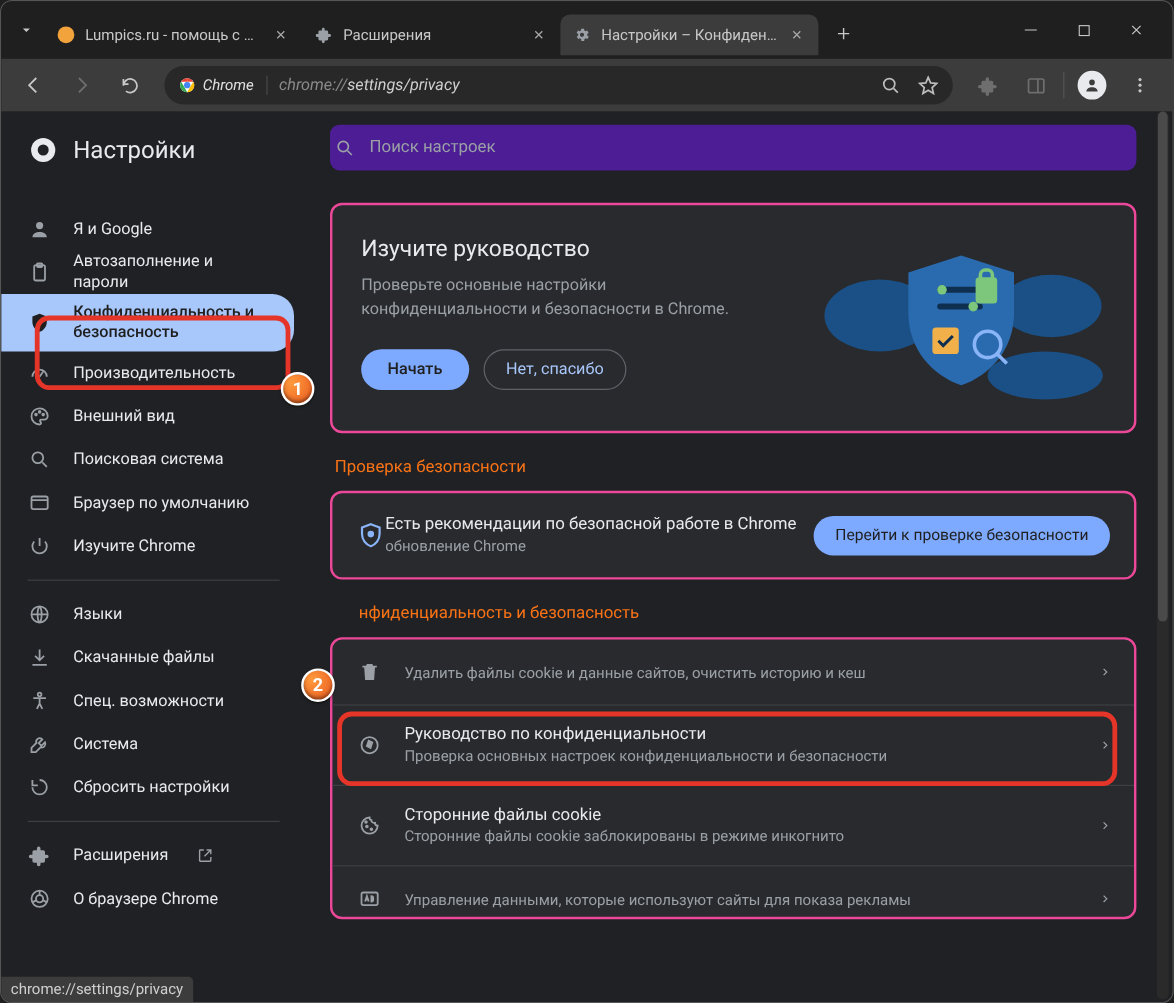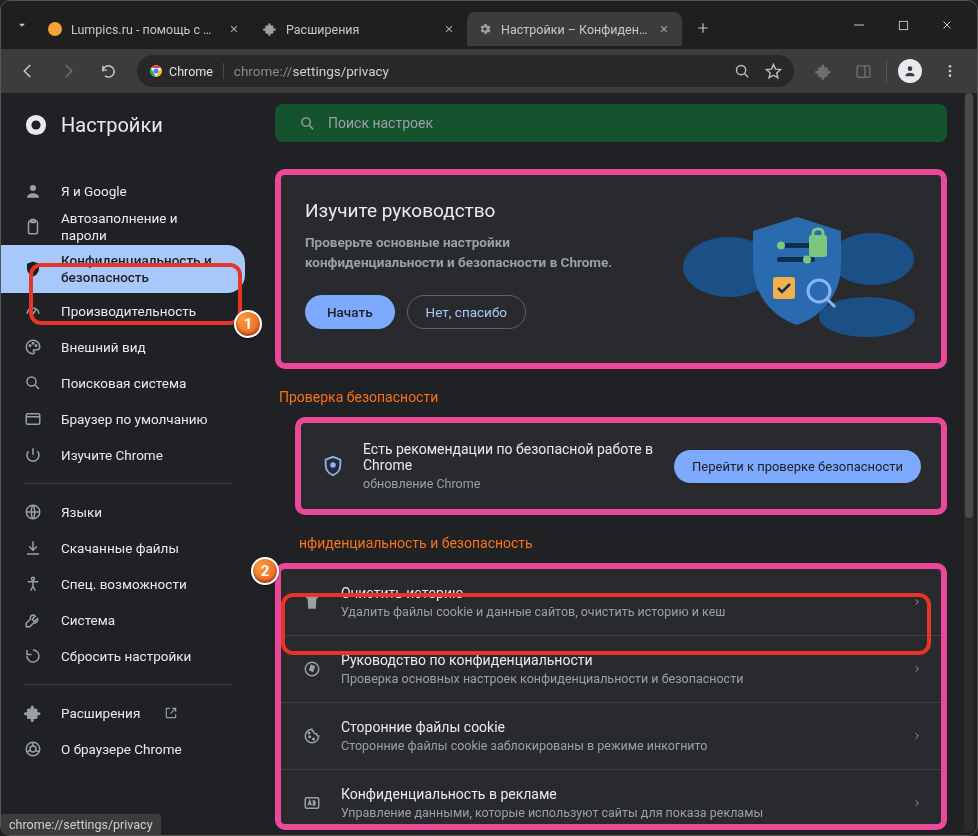--- a/index.html
+++ b/index.html
@@ -15,21 +15,21 @@
   .tab .title { white-space:nowrap; overflow:hidden; text-overflow:ellipsis; flex:1; }
   .tab .close { width:16px; height:16px; display:flex; align-items:center; justify-content:center; color:#aaa; flex:0 0 16px;}
   .newtab { width:30px; height:30px; display:flex; align-items:center; justify-content:center; color:#c8c8c8; margin-left:6px; margin-top:6px;}
   .win-controls { margin-left:auto; display:flex; }
   .win-controls .btn { width:44px; height:32px; display:flex; align-items:center; justify-content:center; color:#c8c8c8; }
 
   
   .toolbar { height:44px; background:#3c3c3c; display:flex; align-items:center; padding:0 10px; gap:6px; }
   .toolbtn { width:34px; height:34px; display:flex; align-items:center; justify-content:center; color:#c8c8c8; border-radius:50%; }
   .toolbtn.dim { color:#6e6e6e; }
-  .urlbar { flex:1; height:32px; background:#282828; border-radius:16px; display:flex; align-items:center; padding:0 12px; gap:10px; color:#bdbdbd; margin:0 6px;}
+  .urlbar { flex:1; height:32px; background:#282828; border-radius:16px; display:flex; align-items:center; padding:0 12px; gap:10px; color:#bdbdbd; margin:0 6px;font-style:italic;}
   .urlbar .chip { display:flex; align-items:center; gap:6px; font-size:12.5px; color:#e0e0e0; }
   .urlbar .chip svg { flex-shrink:0; }
   .urltext { font-size:13.5px; color:#cfcfcf; }
   .urltext .dim { color:#8a8a8a; }
   .urlbar .right { margin-left:auto; display:flex; gap:14px; align-items:center; color:#bdbdbd;}
   .toolbar .avatar { width:24px; height:24px; border-radius:50%; background:#e8eaed; display:flex; align-items:center; justify-content:center; }
   .toolbar .divider { width:1px; height:22px; background:#555;}
 
   
   .content { position:absolute; top:92px; left:0; right:0; bottom:0; background:#202124; display:flex; }
@@ -54,36 +54,36 @@
 
   
   .hl-red-1 { position:absolute; border:4px solid #e53529; border-radius:12px; pointer-events:none; z-index:50; }
   .badge { position:absolute; width:28px; height:28px; border-radius:50%; display:flex; align-items:center; justify-content:center; font-weight:700; color:#fff; font-size:15px; z-index:51; box-shadow: inset 0 -2px 3px rgba(0,0,0,.4), 0 1px 2px rgba(0,0,0,.5); }
   .badge.one { background:radial-gradient(circle at 30% 30%, #ff9a3c, #e8581f); border:2px solid #fff;}
   .badge.two { background:radial-gradient(circle at 30% 30%, #ff9a3c, #e8581f); border:2px solid #fff;}
 
   
   .main { flex:1; overflow:hidden; position:relative;}
   .search-row { position:absolute; top:11px; left:20px; right:30px; }
-  .search-input { width:100%; height:38px; background:#14532d; border-radius:8px; display:flex; align-items:center; padding:0 24px; gap:12px; color:#9aa0a6; font-size:14px;}
+  .search-input { width:100%; height:38px; background:#4c1d95; border-radius:8px; display:flex; align-items:center; padding:0 4px; gap:12px; color:#9aa0a6; font-size:14px;}
   .main-body { position:absolute; top:76px; left:20px; right:30px; bottom:0; }
 
-  .card { background:#292a2d; border-radius:10px; border:6px solid #ec4899; margin-bottom:20px; }
+  .card { background:#292a2d; border-radius:10px; border:2px solid #ec4899; margin-bottom:20px; }
   .guide-card { display:flex; padding:24px; gap:18px; align-items:flex-start;}
   .guide-left { flex:1; }
   .guide-title { font-size:19px; color:#e8eaed; margin-bottom:10px;}
-  .guide-sub { font-size:13.5px; color:#9aa0a6; line-height:1.5; max-width:340px;font-weight:bold;}
+  .guide-sub { font-size:13.5px; color:#9aa0a6; line-height:1.5; max-width:340px;}
   .guide-actions { display:flex; gap:12px; margin-top:22px;}
   .btn-primary { background:#7da9ff; color:#1f1f1f; border:none; padding:8px 22px; border-radius:20px; font-size:13.5px; font-weight:500; cursor:pointer;}
   .btn-secondary { background:transparent; color:#a8c7fa; border:1px solid #5f6368; padding:8px 18px; border-radius:20px; font-size:13.5px; cursor:pointer;}
   .guide-illus { width:240px; height:140px; position:relative; }
 
   .section-header { font-size:14px; color:#f97316; margin:8px 0 12px 4px;}
 
-  .safety-card { padding:18px 20px; display:flex; align-items:center; gap:18px;margin-left:20px;}
+  .safety-card { padding:18px 20px; display:flex; align-items:center; }
   .safety-icon { width:24px; height:24px; color:#8ab4f8; display:flex; align-items:center; justify-content:center;}
   .safety-text { flex:1; }
   .safety-text .t { font-size:14px; color:#e8eaed;}
   .safety-text .s { font-size:12.5px; color:#9aa0a6; margin-top:3px;}
   .safety-btn { background:#7da9ff; color:#1f1f1f; padding:9px 18px; border-radius:20px; font-size:13px; white-space:nowrap; cursor:pointer; border:none;}
 
   .rows-card { overflow:hidden; }
   .row { display:flex; align-items:center; padding:16px 20px; gap:18px; border-top:1px solid #3c4043; cursor:pointer; position:relative;}
   .rows-card .row:first-child { border-top:none;}
   .row .row-icon { width:22px; height:22px; color:#9aa0a6; display:flex; align-items:center; justify-content:center; flex:0 0 22px;}
@@ -466,21 +466,20 @@
       <div class="section-header" style="margin-left:24px;">нфиденциальность и безопасность</div>
 
       <div class="card rows-card">
         <div class="row">
           <span class="row-icon">
               <svg width="18" height="18" viewBox="0 0 24 24" fill="currentColor">
                 <path d="M6 7h12l-1 14H7L6 7zm3-4h6l1 2H8l1-2zM4 5h16v2H4z"></path>
               </svg>
             </span>
           <div class="row-text">
-              <div class="t">Очистить историю</div>
               <div class="s">Удалить файлы cookie и данные сайтов, очистить историю и кеш</div>
             </div>
           <span class="chev">
               <svg width="8" height="14" viewBox="0 0 24 24" fill="none" stroke="currentColor" stroke-width="3">
                 <path d="M8 4l8 8-8 8"></path>
               </svg>
             </span>
         </div>
         <div class="row">
           <span class="row-icon">
@@ -519,21 +518,20 @@
             </span>
         </div>
         <div class="row" style="padding-bottom:4px;">
           <span class="row-icon">
               <svg width="18" height="18" viewBox="0 0 24 24" fill="none" stroke="currentColor" stroke-width="2">
                 <rect x="3" y="5" width="18" height="14" rx="2"></rect>
                 <path d="M7 15l2-6 2 6M8 13h2M14 9v6a2 2 0 002-2v-2a2 2 0 00-2-2z"></path>
               </svg>
             </span>
           <div class="row-text">
-              <div class="t">Конфиденциальность в рекламе</div>
               <div class="s">Управление данными, которые используют сайты для показа рекламы</div>
             </div>
           <span class="chev">
               <svg width="8" height="14" viewBox="0 0 24 24" fill="none" stroke="currentColor" stroke-width="3">
                 <path d="M8 4l8 8-8 8"></path>
               </svg>
             </span>
         </div>
       </div>
 

